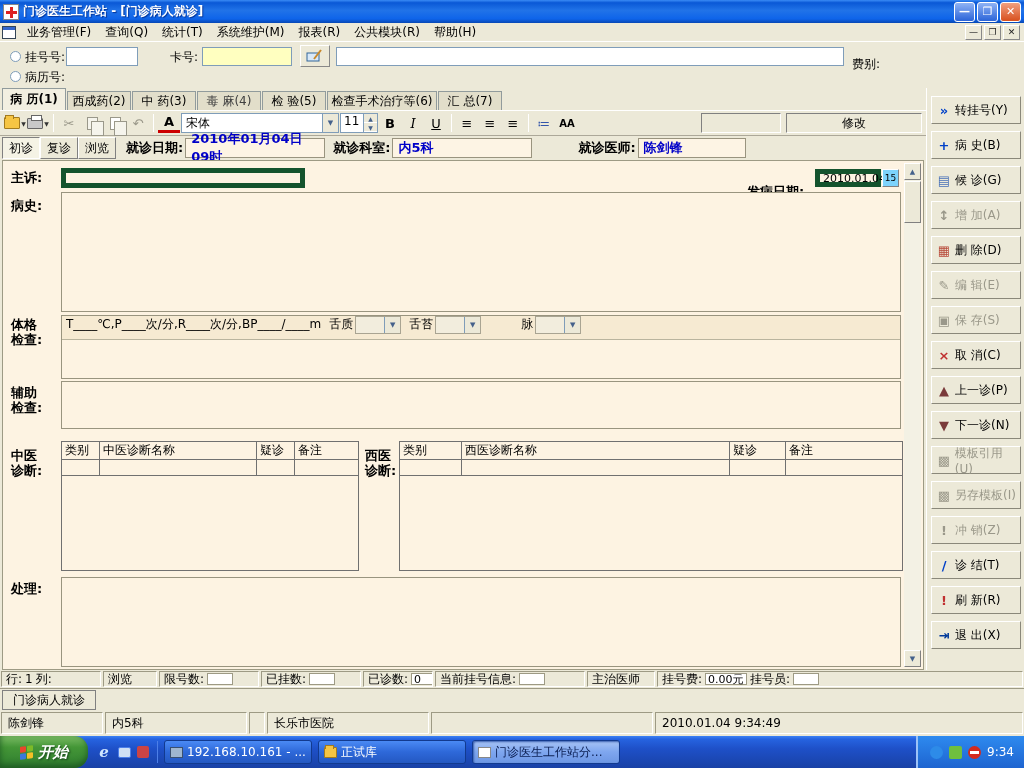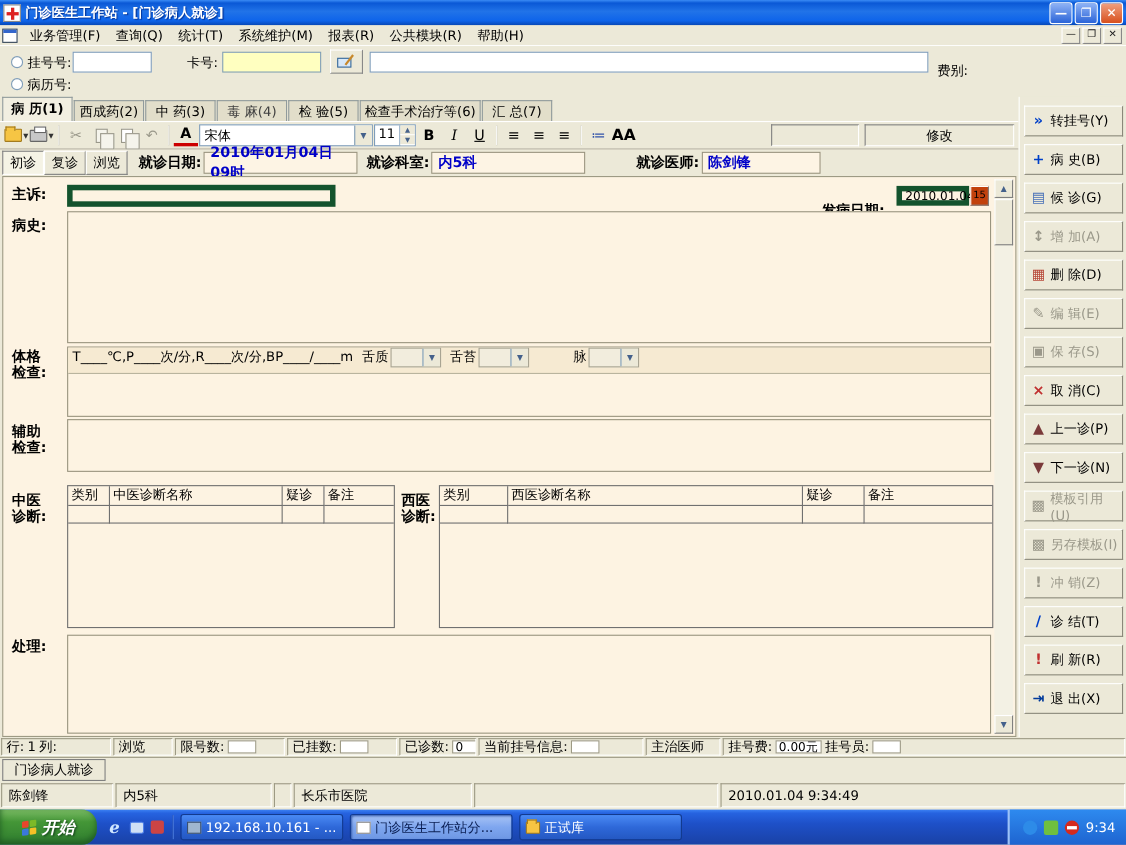--- a/index.html
+++ b/index.html
@@ -65,21 +65,21 @@
   .vbtn{width:38px;height:22px;border:1px solid;border-color:#fff #808080 #808080 #fff;background:#ECE9D8;display:inline-flex;align-items:center;justify-content:center;font-size:12px}
   .vbtn.active{border-color:#808080 #fff #fff #808080;background:#F5F3E5}
   .vlabel{font-weight:bold;font-size:13px;margin-left:10px}
   .vfld{height:20px;background:#FDF4E4;border:1px solid #99947F;color:#0000C8;font-weight:bold;font-size:13px;display:inline-flex;align-items:center;padding:0 5px;margin-left:2px}
 
   
   #main{position:absolute;left:2px;top:160px;width:922px;height:510px;background:#FDF3E2;border:1px solid #9D9A84}
   .flabel{position:absolute;font-weight:bold;font-size:13px;line-height:15px}
   .fld{position:absolute;background:#FDF3E2;border:5px solid #14532d}
   .box{position:absolute;background:#FDF3E2;border:1px solid #99947F}
-  .calbtn{position:absolute;width:17px;height:18px;border:1px solid;border-color:#fff #808080 #808080 #fff;background:#c2410c;font-size:9px;display:flex;align-items:center;justify-content:center}
+  .calbtn{position:absolute;width:17px;height:18px;border:1px solid;border-color:#fff #808080 #808080 #fff;background:#7dd3fc;font-size:9px;display:flex;align-items:center;justify-content:center}
   .pstrip{height:24px;background:#F6EAD2;border-bottom:1px solid #B9B49E;display:flex;align-items:flex-start;padding-left:4px;font-size:12px}
   .plbl{font-size:12px;margin-left:8px}
   .mcombo{display:inline-flex;width:46px;height:18px;background:#F2EDDD;border:1px solid #A9A492;margin-left:2px}
   .mcombo .cval{flex:1}
   .dxtable{position:absolute;background:#FDF3E2;border:1px solid #707070}
   .thead,.trow{display:flex}
   .thead span{height:18px;border-right:1px solid #707070;border-bottom:1px solid #707070;display:flex;align-items:center;padding-left:3px;font-size:12px}
   .trow span{height:16px;border-right:1px solid #707070;border-bottom:1px solid #707070}
   .thead span:last-child,.trow span:last-child{border-right:none;flex:1}
   #vscroll{position:absolute;right:2px;top:2px;width:17px;height:504px;background:#F3F1E4}
@@ -223,21 +223,21 @@
   <span class="tbtn">
       <span>≡</span>
     </span>
   <span class="tbtn">
       <span>≡</span>
     </span>
   <span class="tsep"></span>
   <span class="tbtn" style="color:#3355AA">
       <span>≔</span>
     </span>
-  <span class="tbtn" style="font-size:14px;font-weight:bold">AA</span>
+  <span class="tbtn" style="font-size:10px;font-weight:bold">AA</span>
   <span style="flex:1"></span>
   <span class="panel-sunken" style="width:80px"></span>
   <span class="panel-sunken" style="width:136px;margin-left:4px">修改</span>
 </div>
 
 <div id="visitbar">
   <span class="vbtn active">初诊</span>
   <span class="vbtn">复诊</span>
   <span class="vbtn">浏览</span>
   <span class="vlabel">就诊日期:</span>
@@ -462,27 +462,27 @@
   <div class="ql">
     <span class="qlico" style="color:#CFE6FF;font-family:'DejaVu Serif',serif;font-style:italic;font-size:15px">e</span>
     <span class="qlico" style="background:#CFE0F5;border:1px solid #4D7FE8;width:13px;height:11px"></span>
     <span class="qlico" style="background:#C44; width:12px;height:12px;border-radius:2px"></span>
   </div>
   <span class="tdiv"></span>
   <div class="taskbtn">
     <span class="tico" style="background:#9FB6CF;border:1px solid #3A5070"></span>
     <span>192.168.10.161 - ...</span>
   </div>
+  <div class="taskbtn">
+    <span class="tico folder-ico"></span>
+    <span>正试库</span>
+  </div>
   <div class="taskbtn active">
     <span class="tico" style="background:#fff;border:1px solid #888;position:relative"></span>
     <span>门诊医生工作站分...</span>
-  </div>
-  <div class="taskbtn">
-    <span class="tico folder-ico"></span>
-    <span>正试库</span>
   </div>
   <div id="tray">
     <span class="trayico" style="background:#2D8BE8"></span>
     <span class="trayico" style="background:#6FBF3F;border-radius:2px"></span>
     <span class="trayico noentry"></span>
     <span id="clock">9:34</span>
   </div>
 </div>
 
 </body></html>

